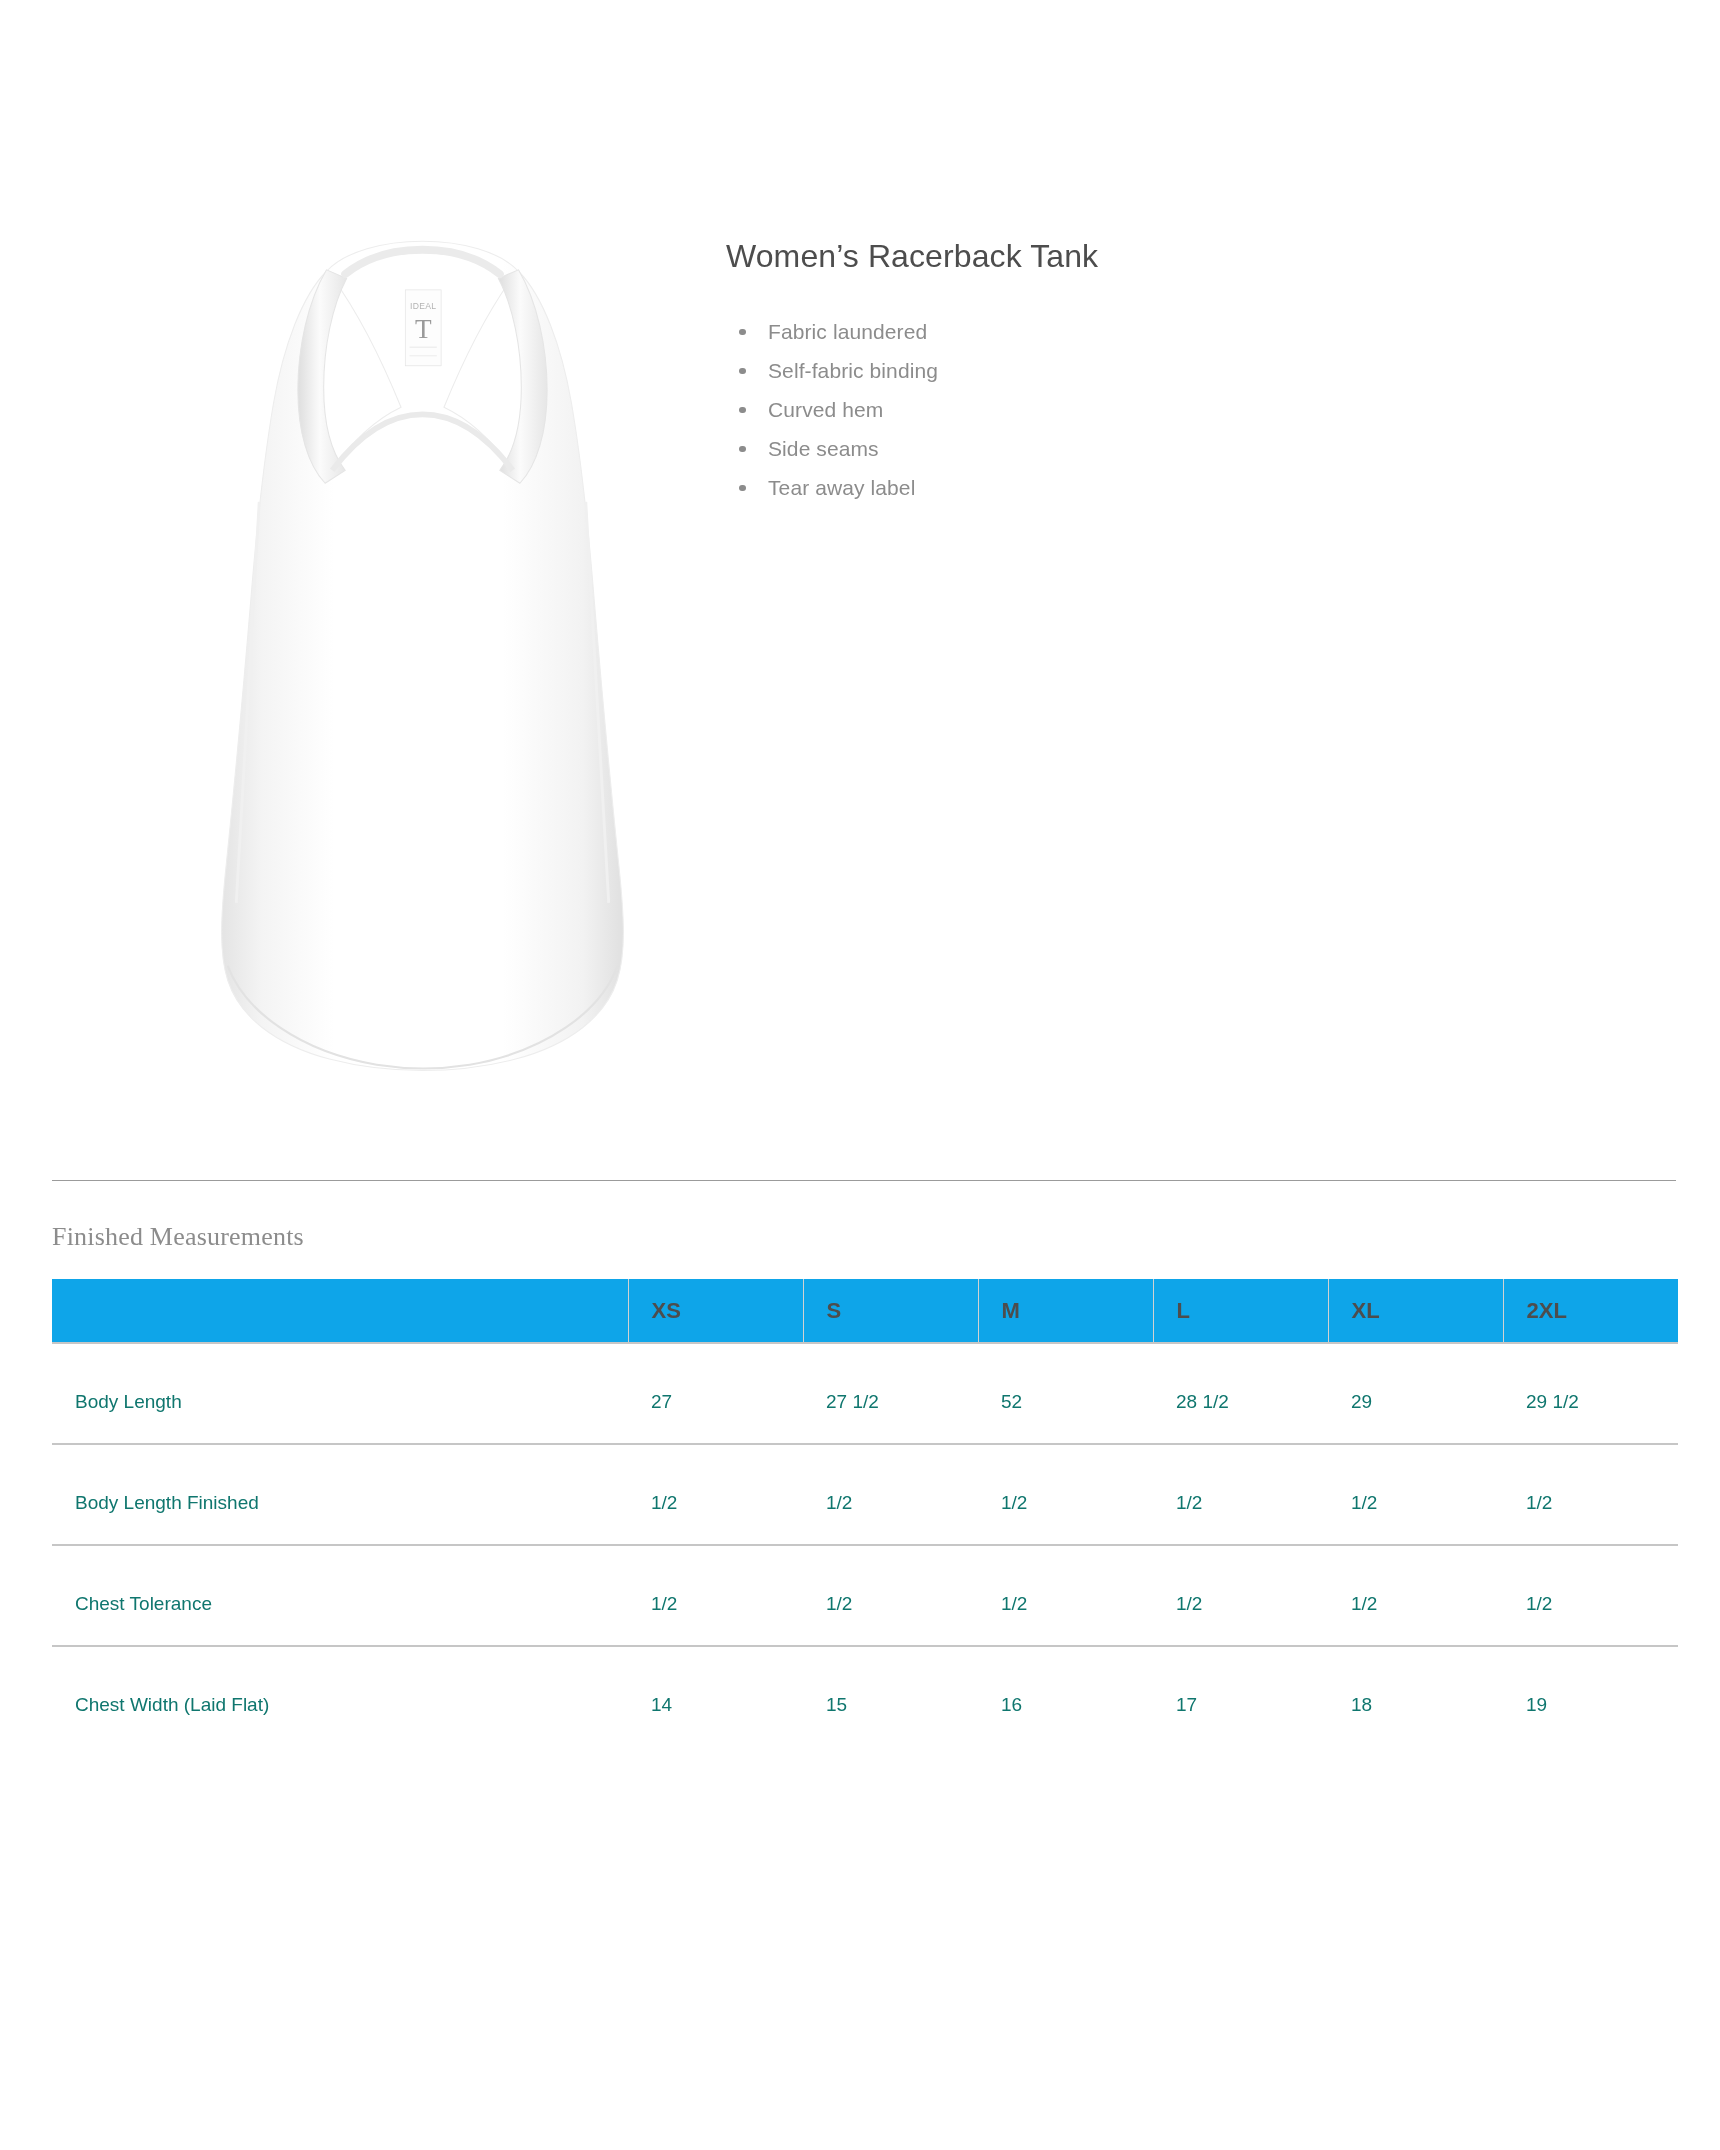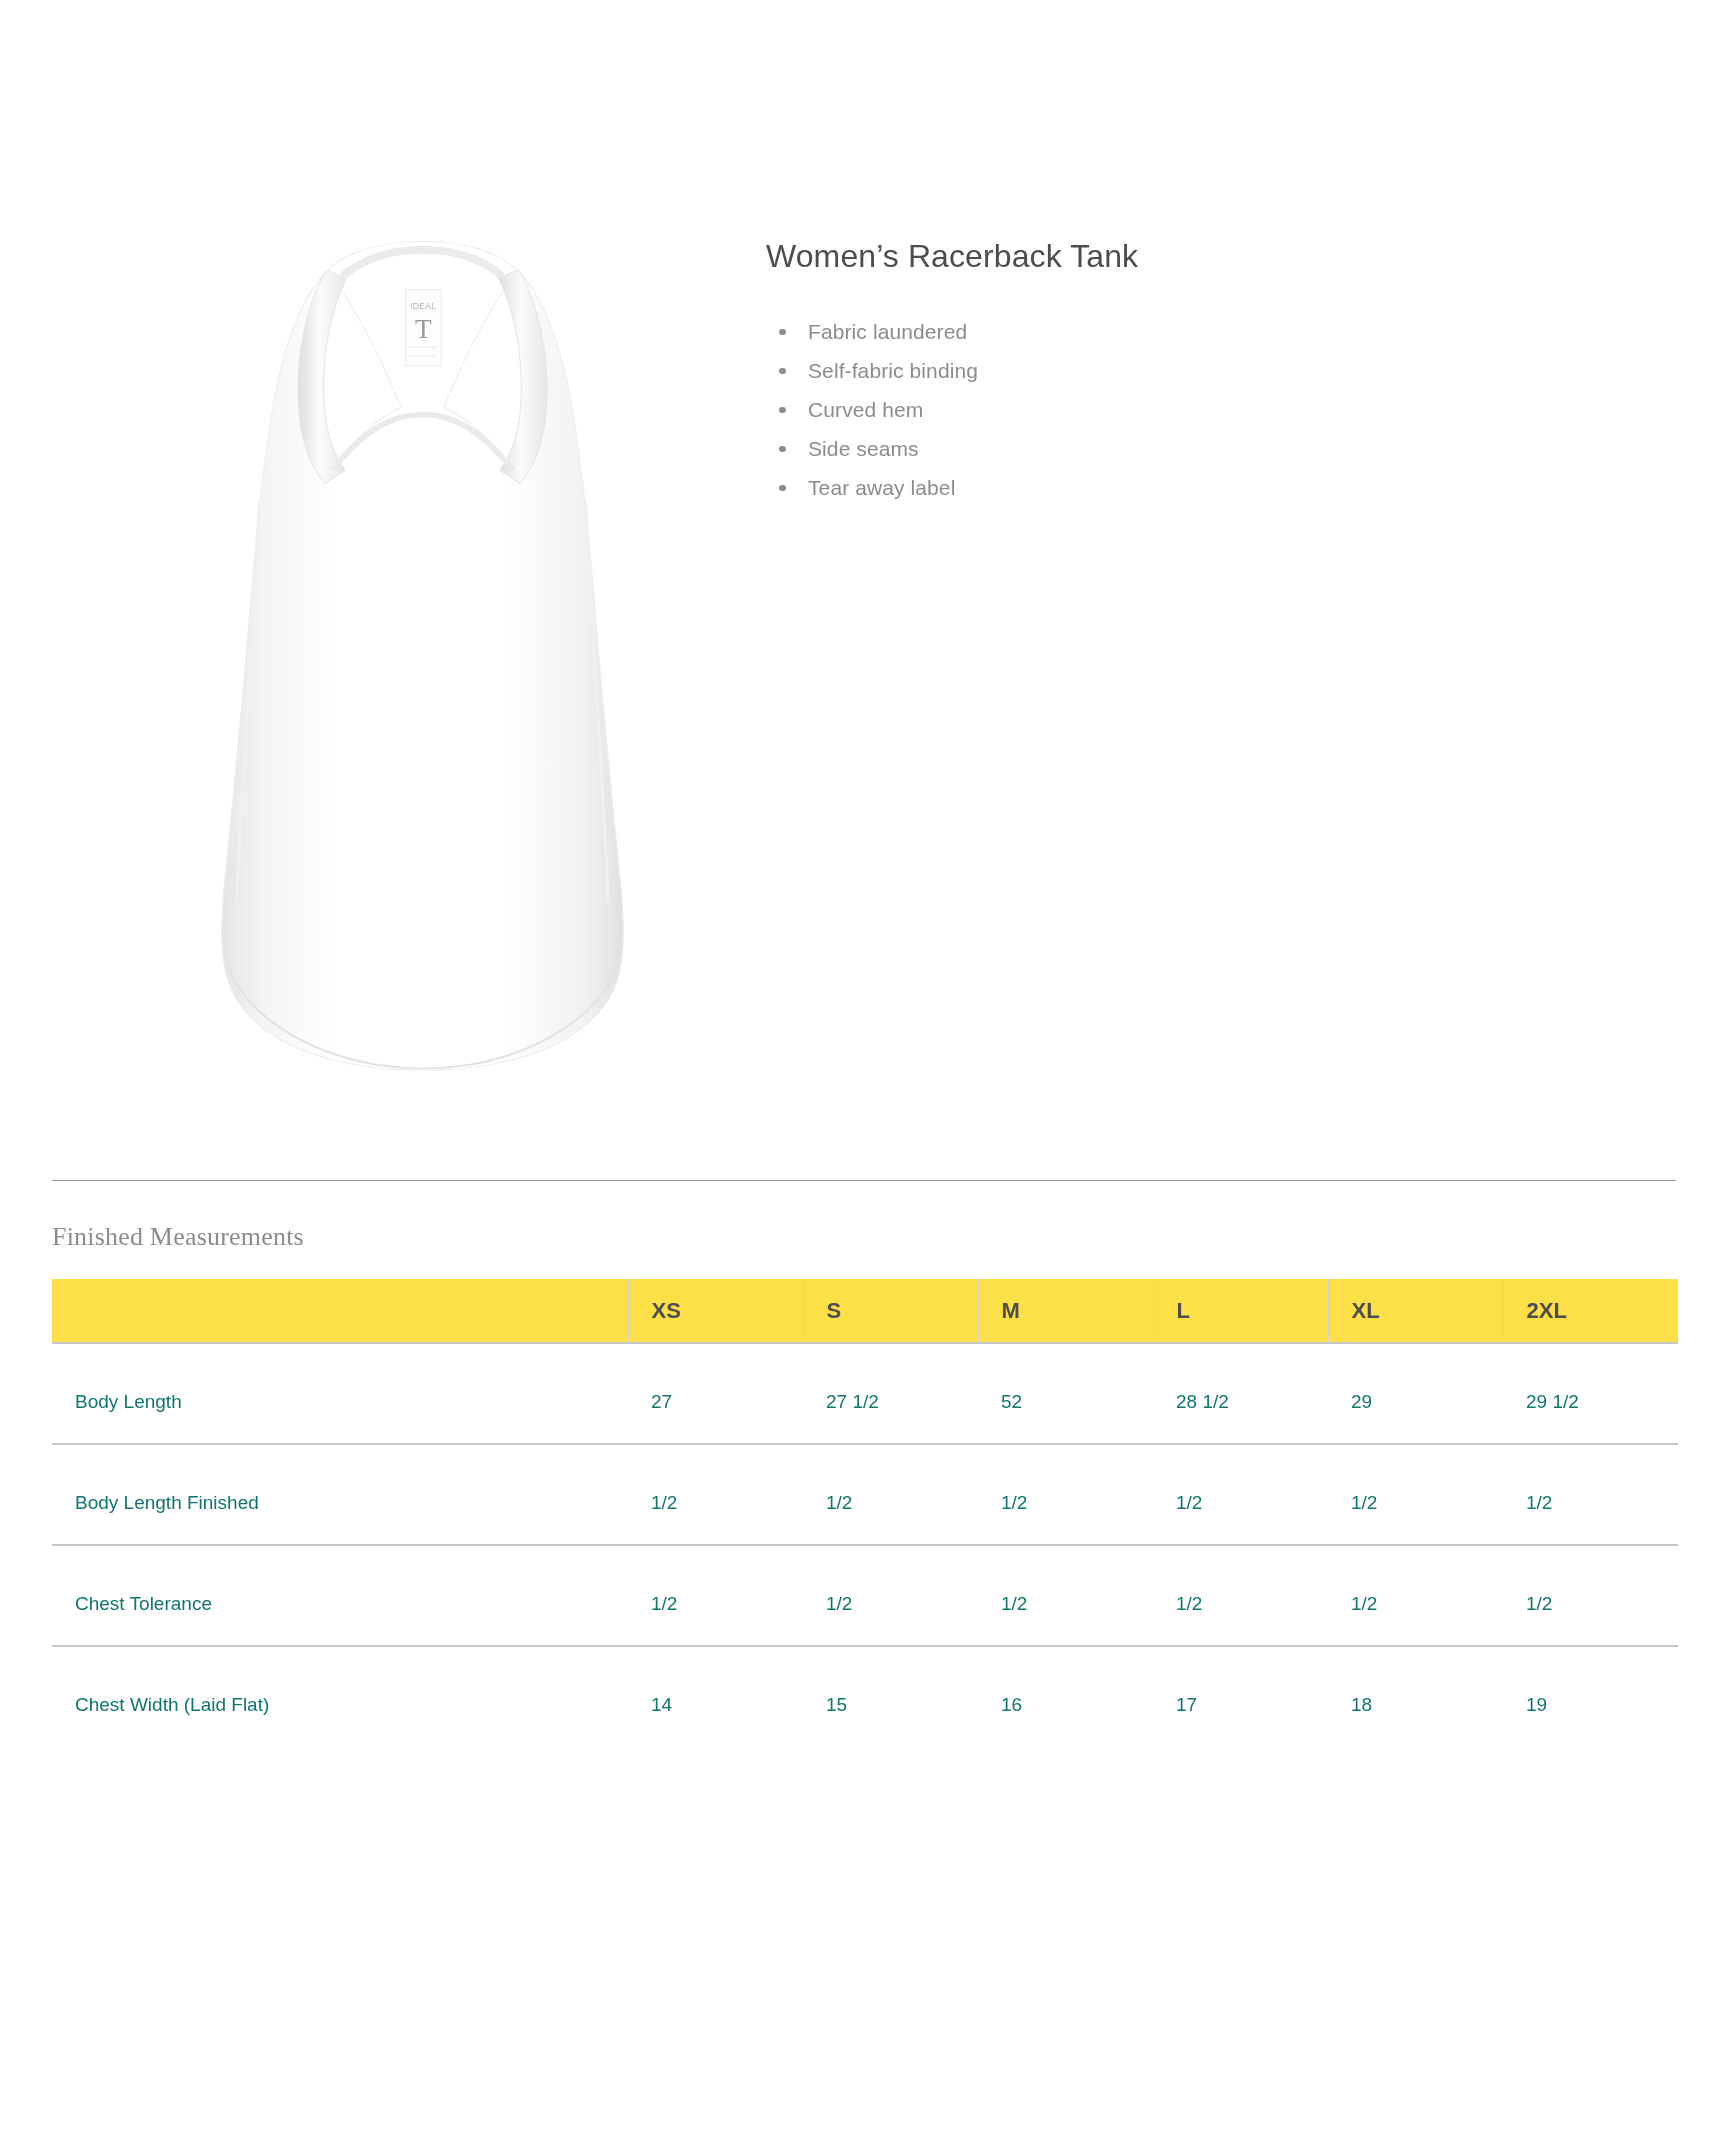--- a/index.html
+++ b/index.html
@@ -21,21 +21,21 @@
     left: 179px;
     top: 215px;
     width: 487px;
     height: 896px;
   }
   .garment-svg { display: block; width: 487px; height: 896px; }
 
   
   .product-info {
     position: absolute;
-    left: 766px;
+    left: 726px;
     top: 237px;
     width: 925px;
   }
   .product-title {
     font-size: 32px;
     font-weight: 400;
     color: #4d4d4d;
     letter-spacing: 0.1px;
     margin: 0 0 37px 0;
     line-height: 1.2;
@@ -91,21 +91,21 @@
 
   table.size-table {
     border-collapse: collapse;
     width: 1626px;
     table-layout: fixed;
   }
   table.size-table col.c-label { width: 576px; }
   table.size-table col.c-size  { width: 175px; }
 
   table.size-table thead th {
-    background: #fde047;
+    background: #0ea5e9;
     height: 63px;
     vertical-align: middle;
     text-align: left;
     font-size: 22px;
     font-weight: bold;
     color: #4d4d4d;
     padding: 0 0 0 23px;
     border-right: 1.4px solid #d2d2d2;
     border-bottom: 2.2px solid #c6c6c6;
   }

